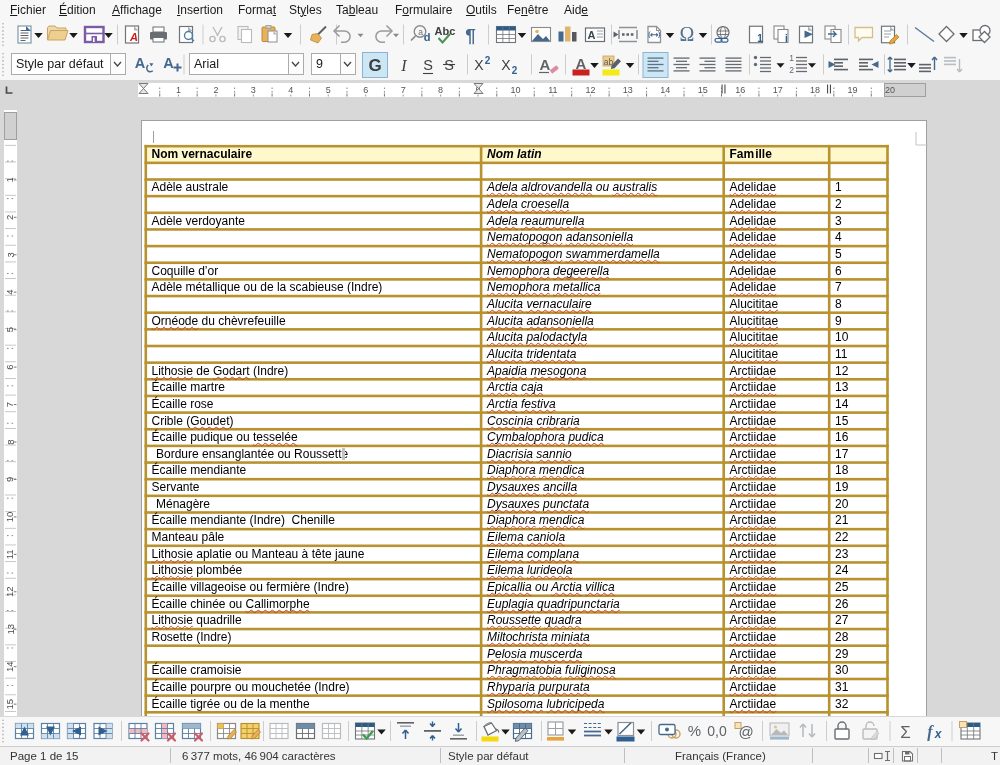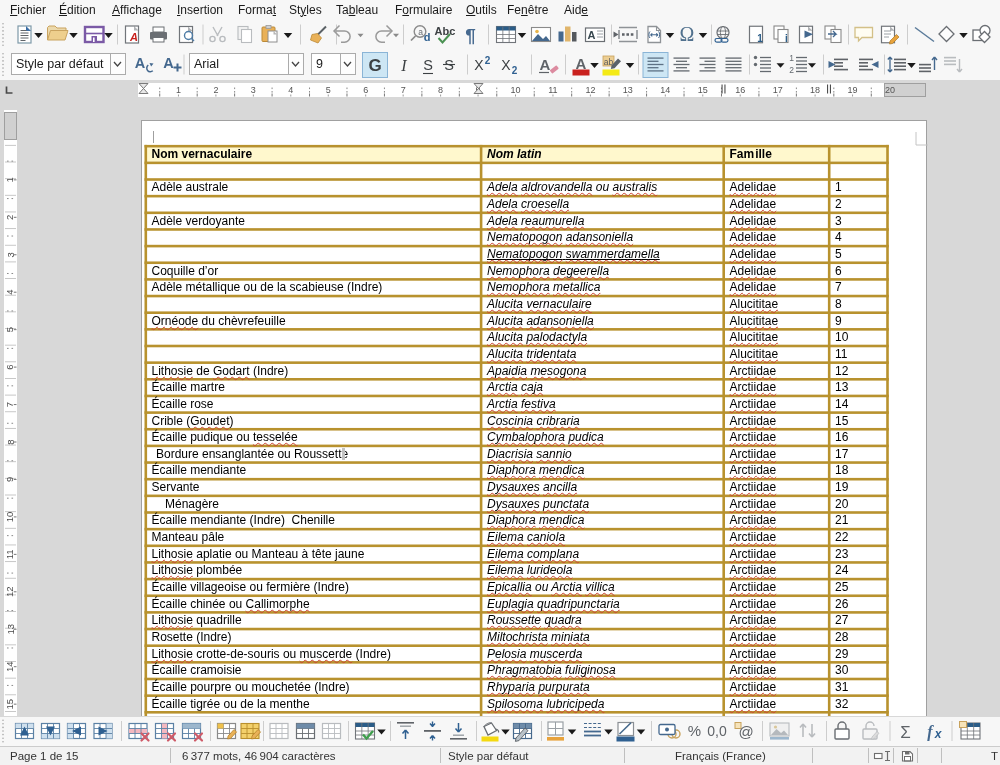--- a/index.html
+++ b/index.html
@@ -540,21 +540,21 @@
 <div class="ct it" style="left:487px;top:98.04999999999998px;"><span class="sq">Adela</span> <span class="sq">croesella</span></div>
 <div class="ct" style="left:729.5px;top:98.04999999999998px;"><span class="sq">Adelidae</span></div>
 <div class="ct" style="left:835px;top:98.04999999999998px;">2</div>
 <div class="ct" style="left:151.5px;top:114.69999999999999px;">Adèle verdoyante</div>
 <div class="ct it" style="left:487px;top:114.69999999999999px;"><span class="sq">Adela</span> <span class="sq">reaumurella</span></div>
 <div class="ct" style="left:729.5px;top:114.69999999999999px;"><span class="sq">Adelidae</span></div>
 <div class="ct" style="left:835px;top:114.69999999999999px;">3</div>
 <div class="ct it" style="left:487px;top:131.35px;"><span class="sq">Nematopogon</span> <span class="sq">adansoniella</span></div>
 <div class="ct" style="left:729.5px;top:131.35px;"><span class="sq">Adelidae</span></div>
 <div class="ct" style="left:835px;top:131.35px;">4</div>
-<div class="ct it" style="left:487px;top:147.99999999999997px;text-decoration:underline;"><span class="sq">Nematopogon</span> <span class="sq">swammerdamella</span></div>
+<div class="ct it" style="left:487px;top:147.99999999999997px;"><span class="sq">Nematopogon</span> <span class="sq">swammerdamella</span></div>
 <div class="ct" style="left:729.5px;top:147.99999999999997px;"><span class="sq">Adelidae</span></div>
 <div class="ct" style="left:835px;top:147.99999999999997px;">5</div>
 <div class="ct" style="left:151.5px;top:164.64999999999998px;">Coquille d’or</div>
 <div class="ct it" style="left:487px;top:164.64999999999998px;"><span class="sq">Nemophora</span> <span class="sq">degeerella</span></div>
 <div class="ct" style="left:729.5px;top:164.64999999999998px;"><span class="sq">Adelidae</span></div>
 <div class="ct" style="left:835px;top:164.64999999999998px;">6</div>
 <div class="ct" style="left:151.5px;top:181.29999999999998px;">Adèle métallique ou de la scabieuse (Indre)</div>
 <div class="ct it" style="left:487px;top:181.29999999999998px;"><span class="sq">Nemophora</span> <span class="sq">metallica</span></div>
 <div class="ct" style="left:729.5px;top:181.29999999999998px;"><span class="sq">Adelidae</span></div>
 <div class="ct" style="left:835px;top:181.29999999999998px;">7</div>
@@ -596,21 +596,21 @@
 <div class="ct" style="left:729.5px;top:347.8px;"><span class="sq">Arctiidae</span></div>
 <div class="ct" style="left:835px;top:347.8px;">17</div>
 <div class="ct" style="left:151.5px;top:364.45px;">Écaille mendiante</div>
 <div class="ct it" style="left:487px;top:364.45px;"><span class="sq">Diaphora</span> <span class="sq">mendica</span></div>
 <div class="ct" style="left:729.5px;top:364.45px;"><span class="sq">Arctiidae</span></div>
 <div class="ct" style="left:835px;top:364.45px;">18</div>
 <div class="ct" style="left:151.5px;top:381.1px;">Servante</div>
 <div class="ct it" style="left:487px;top:381.1px;"><span class="sq">Dysauxes</span> <span class="sq">ancilla</span></div>
 <div class="ct" style="left:729.5px;top:381.1px;"><span class="sq">Arctiidae</span></div>
 <div class="ct" style="left:835px;top:381.1px;">19</div>
-<div class="ct" style="left:145px;top:397.75px;padding-left:20px;">Ménagère</div>
+<div class="ct" style="left:136px;top:397.75px;padding-left:20px;">Ménagère</div>
 <div class="ct it" style="left:487px;top:397.75px;"><span class="sq">Dysauxes</span> <span class="sq">punctata</span></div>
 <div class="ct" style="left:729.5px;top:397.75px;"><span class="sq">Arctiidae</span></div>
 <div class="ct" style="left:835px;top:397.75px;">20</div>
 <div class="ct" style="left:151.5px;top:414.4px;">Écaille mendiante (Indre)&nbsp;&nbsp;Chenille</div>
 <div class="ct it" style="left:487px;top:414.4px;"><span class="sq">Diaphora</span> <span class="sq">mendica</span></div>
 <div class="ct" style="left:729.5px;top:414.4px;"><span class="sq">Arctiidae</span></div>
 <div class="ct" style="left:835px;top:414.4px;">21</div>
 <div class="ct" style="left:151.5px;top:431.05px;">Manteau pâle</div>
 <div class="ct it" style="left:487px;top:431.05px;"><span class="sq">Eilema</span> <span class="sq">caniola</span></div>
 <div class="ct" style="left:729.5px;top:431.05px;"><span class="sq">Arctiidae</span></div>
@@ -632,21 +632,20 @@
 <div class="ct" style="left:729.5px;top:497.65px;"><span class="sq">Arctiidae</span></div>
 <div class="ct" style="left:835px;top:497.65px;">26</div>
 <div class="ct" style="left:151.5px;top:514.3px;"><span class="sq">Lithosie</span> quadrille</div>
 <div class="ct it" style="left:487px;top:514.3px;"><span class="sq">Roussette</span> <span class="sq">quadra</span></div>
 <div class="ct" style="left:729.5px;top:514.3px;"><span class="sq">Arctiidae</span></div>
 <div class="ct" style="left:835px;top:514.3px;">27</div>
 <div class="ct" style="left:151.5px;top:530.95px;">Rosette (Indre)</div>
 <div class="ct it" style="left:487px;top:530.95px;"><span class="sq">Miltochrista</span> <span class="sq">miniata</span></div>
 <div class="ct" style="left:729.5px;top:530.95px;"><span class="sq">Arctiidae</span></div>
 <div class="ct" style="left:835px;top:530.95px;">28</div>
-<div class="ct" style="left:151.5px;top:547.6px;"><span class="sq">Lithosie</span> crotte-de-souris ou <span class="sq">muscerde</span> (Indre)</div>
 <div class="ct it" style="left:487px;top:547.6px;"><span class="sq">Pelosia</span> <span class="sq">muscerda</span></div>
 <div class="ct" style="left:729.5px;top:547.6px;"><span class="sq">Arctiidae</span></div>
 <div class="ct" style="left:835px;top:547.6px;">29</div>
 <div class="ct" style="left:151.5px;top:564.25px;">Écaille cramoisie</div>
 <div class="ct it" style="left:487px;top:564.25px;"><span class="sq">Phragmatobia</span> <span class="sq">fuliginosa</span></div>
 <div class="ct" style="left:729.5px;top:564.25px;"><span class="sq">Arctiidae</span></div>
 <div class="ct" style="left:835px;top:564.25px;">30</div>
 <div class="ct" style="left:151.5px;top:580.9px;">Écaille pourpre ou mouchetée (Indre)</div>
 <div class="ct it" style="left:487px;top:580.9px;"><span class="sq">Rhyparia</span> <span class="sq">purpurata</span></div>
 <div class="ct" style="left:729.5px;top:580.9px;"><span class="sq">Arctiidae</span></div>

